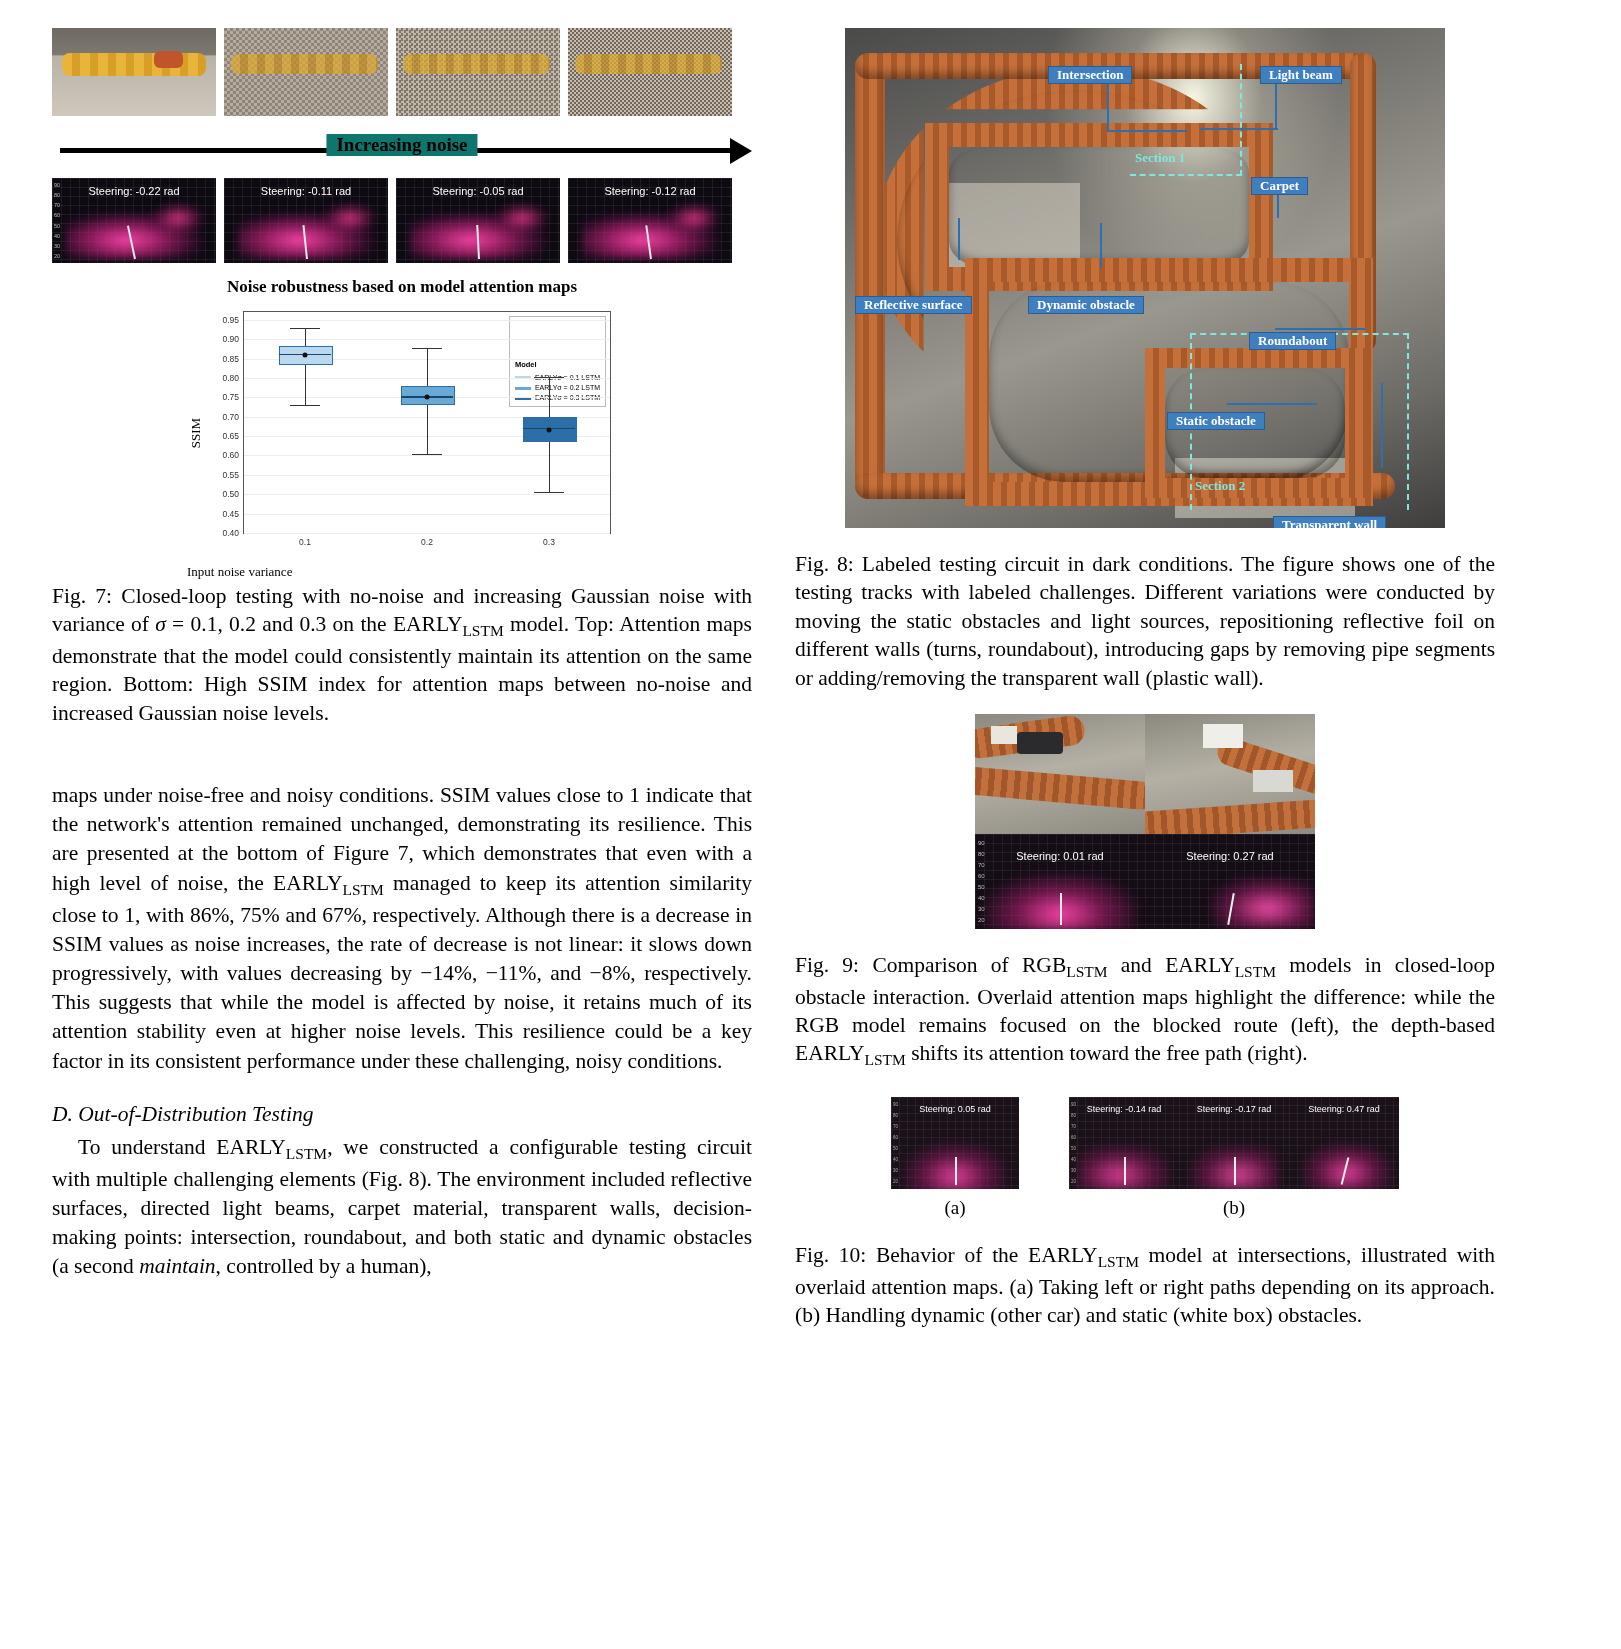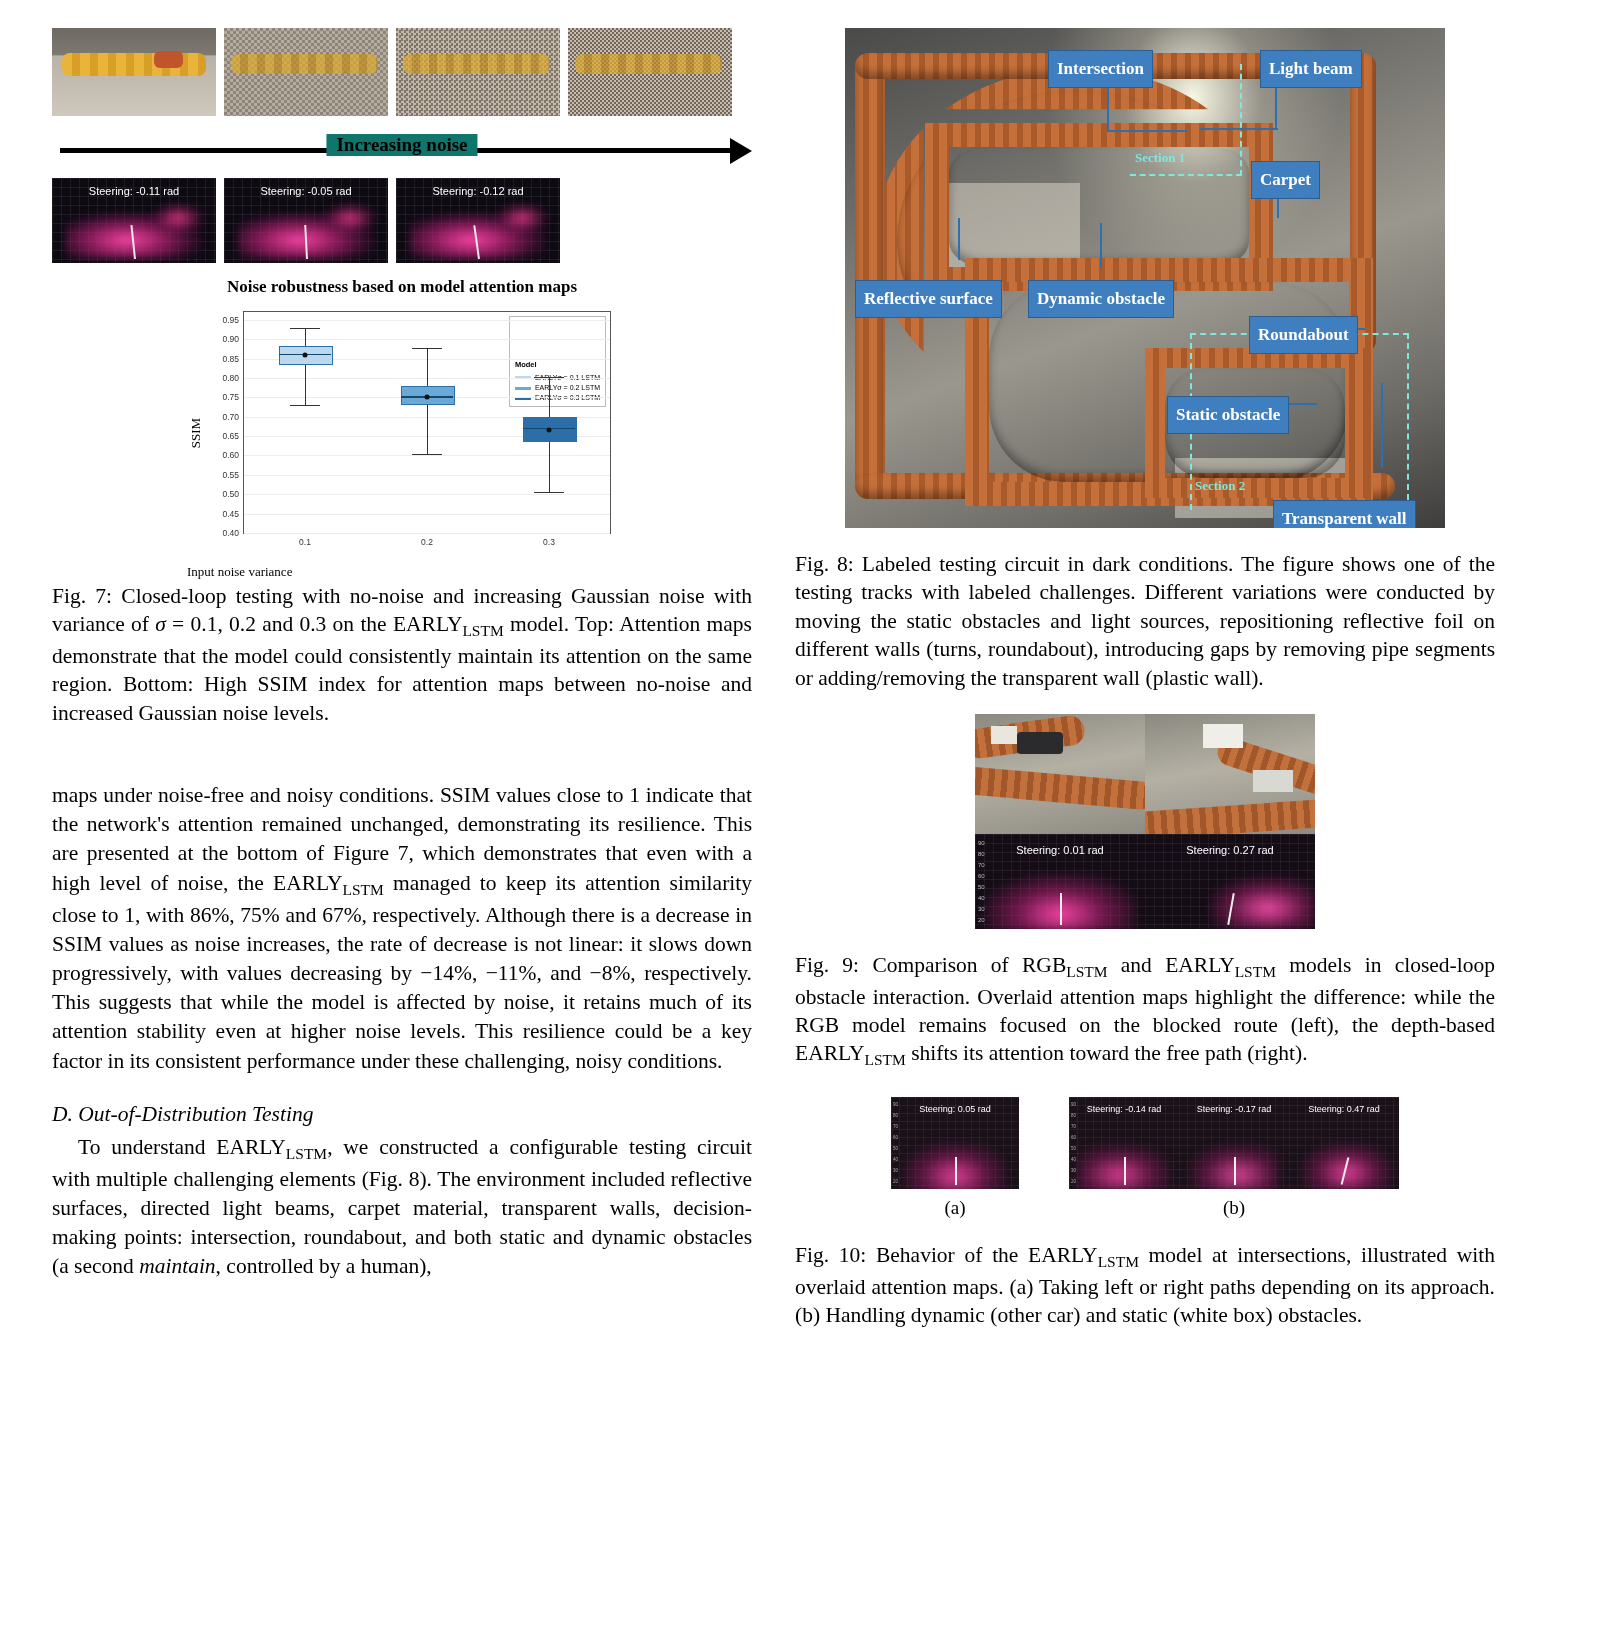--- a/index.html
+++ b/index.html
@@ -113,39 +113,39 @@
   .fig8{position:relative;width:600px;height:500px;margin-top:28px;margin-left:50px;
     background:
       radial-gradient(ellipse at 58% 14%, rgba(255,255,235,.95) 0%, rgba(210,205,185,.35) 14%, rgba(0,0,0,0) 30%),
       linear-gradient(160deg,#4a4a49 0%,#6b6a66 25%,#9a978e 55%,#6d6b66 80%,#3e3d3c 100%);
     overflow:hidden;border:0;}
   .pipe{position:absolute;border-radius:50%;
     background:repeating-linear-gradient(90deg,#c5703a 0 8px,#a85a2a 8px 14px);
     box-shadow:inset 0 -6px 10px rgba(0,0,0,.35);}
   .floor{position:absolute;background:rgba(215,210,196,.55);}
   .label{position:absolute;background:#3f7fbf;color:#fff;font-weight:bold;
-    font-size:17px;padding:8px 8px;border:1px solid #2c5d91;font-family:"Liberation Serif",serif;
-    white-space:nowrap;}
+    font-size:13px;padding:0 8px;border:1px solid #2c5d91;font-family:"Liberation Serif",serif;
+    white-space:nowrap;margin-top:16px;}
   .dash{position:absolute;border:2px dashed #7fe8dd;}
   .dashlbl{position:absolute;color:#7fe8dd;font-weight:bold;font-size:13px;}
   .conn{position:absolute;background:#2e6fae;}
 
   
   .fig9{width:340px;margin:22px auto 0 auto;}
   .fig9 .row{display:flex;}
   .f9top{width:170px;height:120px;position:relative;overflow:hidden;
     background:linear-gradient(170deg,#8b8980 0%,#b4b0a4 45%,#8e8b82 100%);}
   .f9top .pipe2{position:absolute;border-radius:40px;
     background:repeating-linear-gradient(90deg,#c3713c 0 7px,#a2572a 7px 13px);}
   .f9bot{width:170px;height:95px;position:relative;overflow:hidden;background:#140d16;}
   .f9bot .grid{position:absolute;inset:0;
     background-image:linear-gradient(to right,rgba(255,255,255,.06) 1px,transparent 1px),
                      linear-gradient(to bottom,rgba(255,255,255,.06) 1px,transparent 1px);
     background-size:9px 9px;}
-  .f9bot .steer{position:absolute;top:10px;left:0;right:0;text-align:center;color:#fff;font-size:11px;
+  .f9bot .steer{position:absolute;top:16px;left:0;right:0;text-align:center;color:#fff;font-size:11px;
     font-family:"Liberation Sans",sans-serif;}
   .f9bot .stick{position:absolute;left:50%;bottom:4px;width:2px;height:32px;background:#eee;}
   .f9bot .yaxis{position:absolute;left:3px;top:6px;bottom:6px;display:flex;flex-direction:column;
     justify-content:space-between;font-size:6px;color:#bbb;font-family:"Liberation Sans",sans-serif;}
 
   
   .fig10{display:flex;gap:50px;margin-top:26px;justify-content:center;}
   .f10panel{position:relative;}
   .f10imgs{display:flex;}
   .f10cell{height:92px;position:relative;overflow:hidden;background:#1a1119;}
@@ -174,20 +174,37 @@
       <div class="ph noisy n3"></div>
     </div>
 
     <div class="arrow-row">
       <div class="arrow-line"></div>
       <div class="arrow-head"></div>
       <div class="arrow-label">Increasing noise</div>
     </div>
 
     <div class="fig7-strip2">
+      <div class="attn first">
+        <div class="grid"></div>
+        <div class="blob"></div>
+        <div class="blob2"></div>
+        <div class="yaxis">
+          <span>90</span>
+            <span>80</span>
+            <span>70</span>
+            <span>60</span>
+            <span>50</span>
+            <span>40</span>
+            <span>30</span>
+            <span>20</span>
+        </div>
+        <div class="steer">Steering: -0.22 rad</div>
+        <div class="stick" style="transform:rotate(-12deg)"></div>
+      </div>
       <div class="attn">
         <div class="grid"></div>
         <div class="blob"></div>
         <div class="blob2"></div>
         <div class="steer">Steering: -0.11 rad</div>
         <div class="stick" style="transform:rotate(-6deg)"></div>
       </div>
       <div class="attn">
         <div class="grid"></div>
         <div class="blob"></div>

